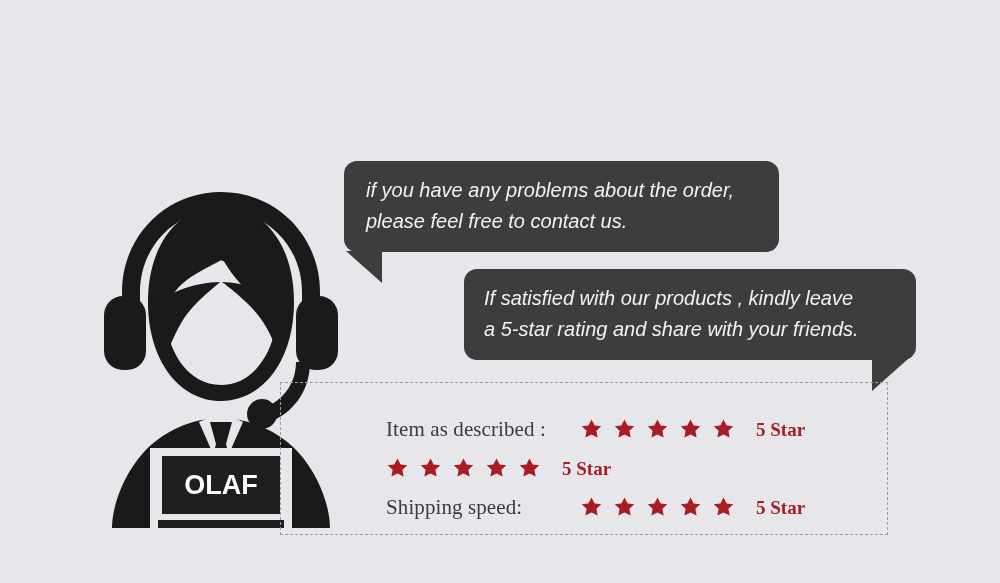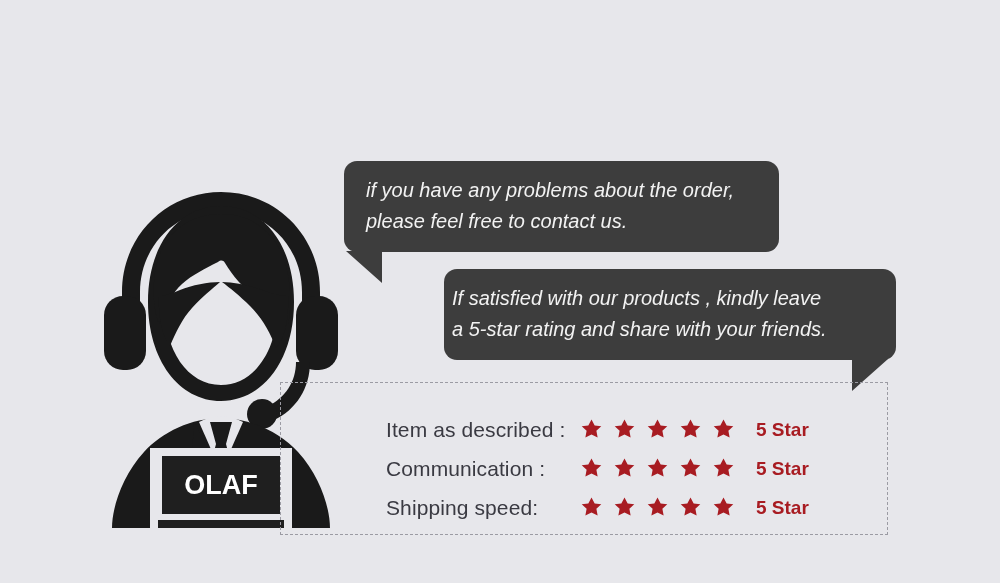--- a/index.html
+++ b/index.html
@@ -72,24 +72,24 @@
     white-space: pre-line;
     display: block;
   }
   .bubble-1 {
     left: 344px;
     top: 161px;
     width: 435px;
     padding: 14px 20px 15px 22px;
   }
   .bubble-2 {
-    left: 444px;
+    left: 464px;
     top: 269px;
     width: 452px;
-    padding: 14px 20px 15px 8px;
+    padding: 14px 20px 15px 20px;
   }
   .tail {
     position: absolute;
     width: 0;
     height: 0;
     border-style: solid;
   }
   .tail-left {
     left: 2px;
     bottom: -31px;
@@ -116,20 +116,21 @@
   .rating-rows {
     position: absolute;
     left: 386px;
     top: 410px;
     width: 470px;
   }
   .rating-row {
     display: flex;
     align-items: center;
     height: 39px;
+    font-family: Liberation Serif, serif;
   }
   .rating-label {
     width: 194px;
     font-size: 21px;
     color: #3a3a42;
     letter-spacing: 0.1px;
     white-space: nowrap;
     flex: 0 0 auto;
   }
   .stars {
@@ -252,21 +253,20 @@
               <path fill="#a81c22" d="M12 1.6l3.3 6.1 6.9 1-5.1 4.7 1.3 6.9L12 17.1l-6.4 3.2 1.3-6.9L1.8 8.7l6.9-1z"></path>
             </svg></span>
         <span class="star-glyph"><svg viewBox="0 0 24 24" width="23" height="23">
               <path fill="#a81c22" d="M12 1.6l3.3 6.1 6.9 1-5.1 4.7 1.3 6.9L12 17.1l-6.4 3.2 1.3-6.9L1.8 8.7l6.9-1z"></path>
             </svg></span>
       </span>
       <span class="rating-value">5 Star</span>
     </div>
 
     <div class="rating-row">
-      <span class="rating-label">Communication :</span>
       <span class="stars">
         <span class="star-glyph"><svg viewBox="0 0 24 24" width="23" height="23">
               <path fill="#a81c22" d="M12 1.6l3.3 6.1 6.9 1-5.1 4.7 1.3 6.9L12 17.1l-6.4 3.2 1.3-6.9L1.8 8.7l6.9-1z"></path>
             </svg></span>
         <span class="star-glyph"><svg viewBox="0 0 24 24" width="23" height="23">
               <path fill="#a81c22" d="M12 1.6l3.3 6.1 6.9 1-5.1 4.7 1.3 6.9L12 17.1l-6.4 3.2 1.3-6.9L1.8 8.7l6.9-1z"></path>
             </svg></span>
         <span class="star-glyph"><svg viewBox="0 0 24 24" width="23" height="23">
               <path fill="#a81c22" d="M12 1.6l3.3 6.1 6.9 1-5.1 4.7 1.3 6.9L12 17.1l-6.4 3.2 1.3-6.9L1.8 8.7l6.9-1z"></path>
             </svg></span>

